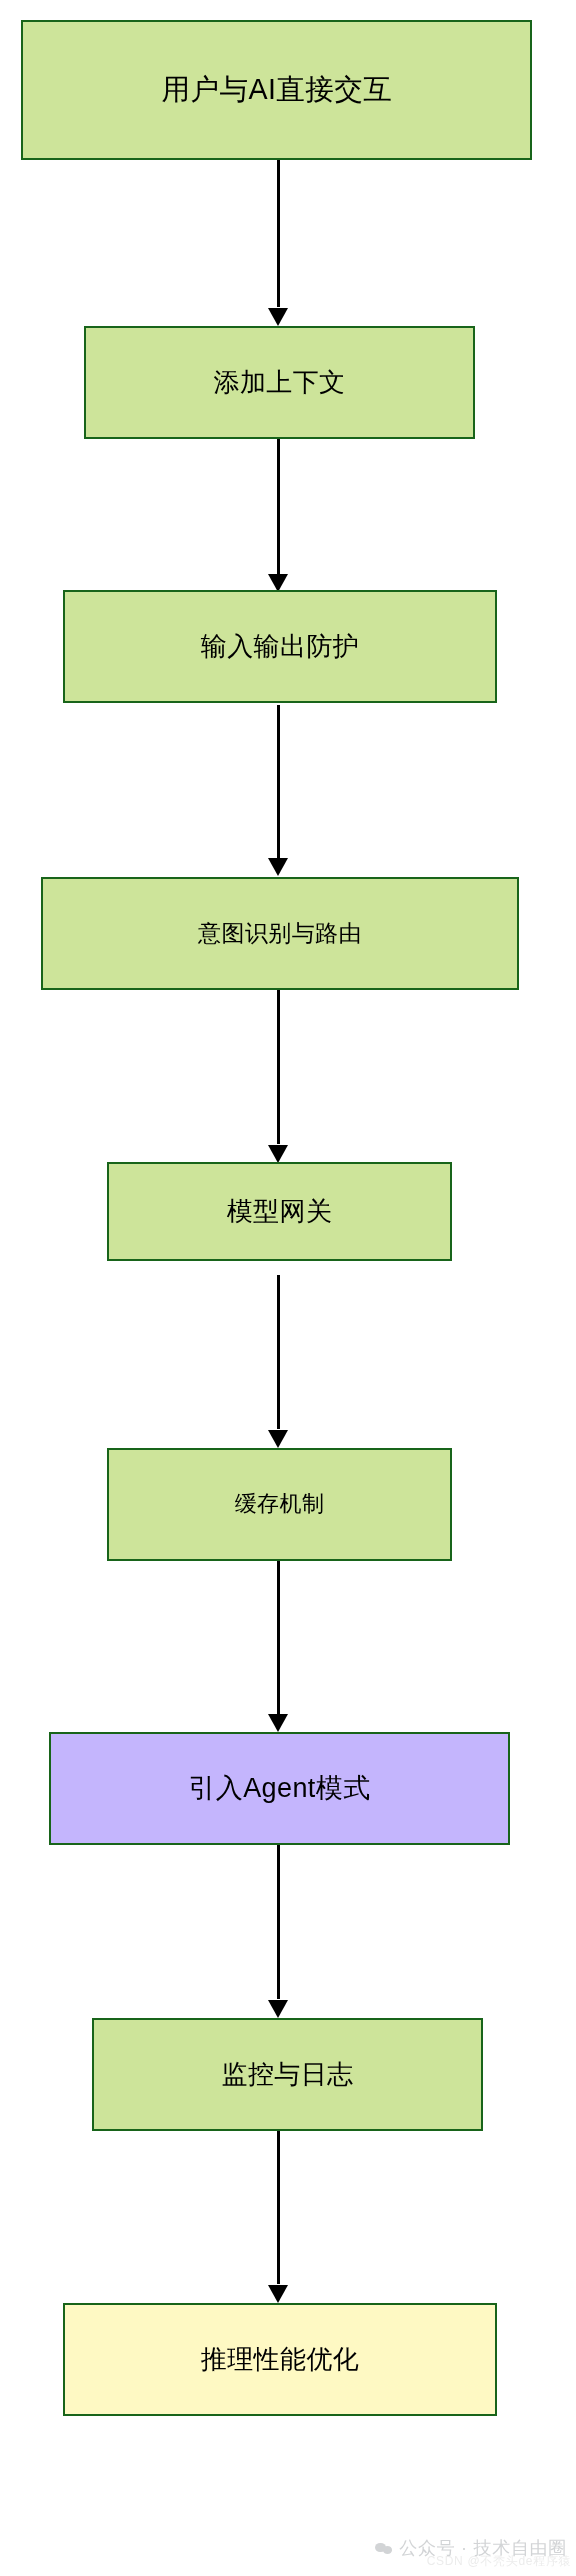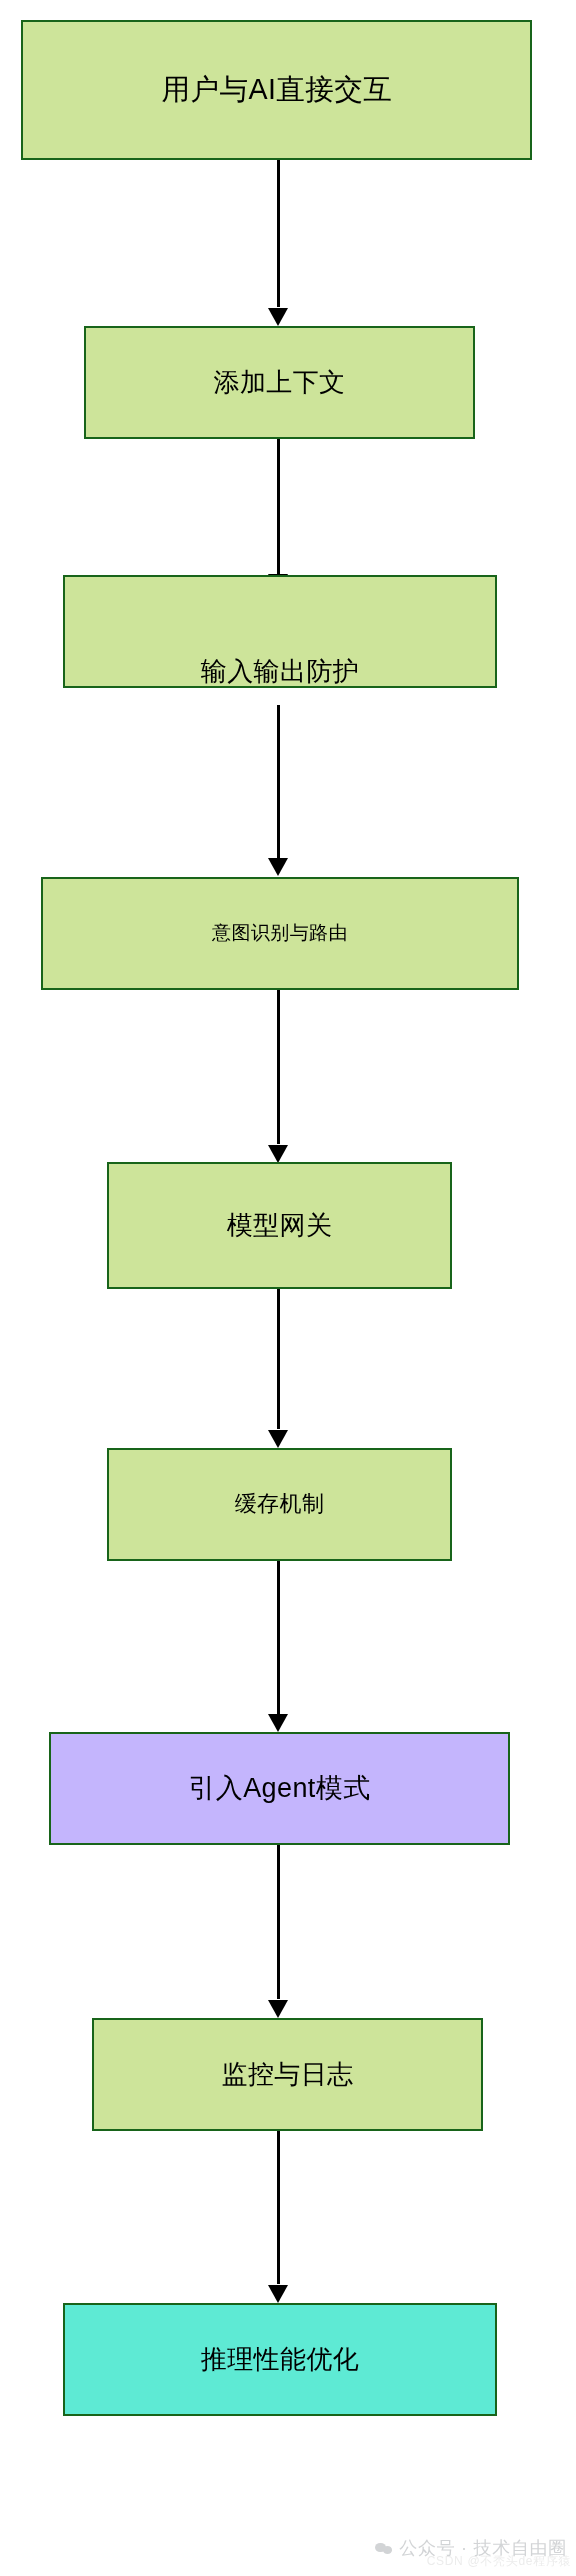--- a/index.html
+++ b/index.html
@@ -149,39 +149,39 @@
     <div class="connector" style="left: 278px; top: 2130px; height: 173px;">
       <span class="shaft" style="height: 154px;"></span>
       <span class="head"></span>
     </div>
     <div class="node" style="left: 21.4px; top: 20px; width: 511px; height: 140px; background: rgb(205, 228, 154); border-color: rgb(24, 100, 26);">
       <span class="node-label" style="font-size: 28.6px;">用户与AI直接交互</span>
     </div>
     <div class="node" style="left: 84px; top: 326px; width: 391px; height: 113px; background: rgb(205, 228, 154); border-color: rgb(24, 100, 26);">
       <span class="node-label" style="font-size: 26px;">添加上下文</span>
     </div>
-    <div class="node" style="left: 63px; top: 575px; width: 434px; height: 113px; background: rgb(205, 228, 154); border-color: rgb(24, 100, 26); align-items: flex-end;">
+    <div class="node" style="left: 63px; top: 590px; width: 434px; height: 113px; background: rgb(205, 228, 154); border-color: rgb(24, 100, 26);">
       <span class="node-label" style="font-size: 26px;">输入输出防护</span>
     </div>
     <div class="node" style="left: 41px; top: 877px; width: 478px; height: 113px; background: rgb(205, 228, 154); border-color: rgb(24, 100, 26);">
-      <span class="node-label" style="font-size: 19px;">意图识别与路由</span>
+      <span class="node-label" style="font-size: 23px;">意图识别与路由</span>
     </div>
-    <div class="node" style="left: 107px; top: 1162px; width: 345px; height: 127px; background: rgb(205, 228, 154); border-color: rgb(24, 100, 26);">
+    <div class="node" style="left: 107px; top: 1162px; width: 345px; height: 99px; background: rgb(205, 228, 154); border-color: rgb(24, 100, 26);">
       <span class="node-label" style="font-size: 26px;">模型网关</span>
     </div>
     <div class="node" style="left: 107px; top: 1448px; width: 345px; height: 113px; background: rgb(205, 228, 154); border-color: rgb(24, 100, 26);">
       <span class="node-label" style="font-size: 22px;">缓存机制</span>
     </div>
     <div class="node" style="left: 49px; top: 1732px; width: 461px; height: 113px; background: #c4b5fd; border-color: rgb(24, 100, 26);">
       <span class="node-label" style="font-size: 27px;">引入Agent模式</span>
     </div>
     <div class="node" style="left: 92px; top: 2018px; width: 391px; height: 113px; background: rgb(205, 228, 154); border-color: rgb(24, 100, 26);">
       <span class="node-label" style="font-size: 26px;">监控与日志</span>
     </div>
-    <div class="node" style="left: 63px; top: 2303px; width: 434px; height: 113px; background: #5eead4; border-color: rgb(24, 100, 26);">
+    <div class="node" style="left: 63px; top: 2303px; width: 434px; height: 113px; background: #fef9c3; border-color: rgb(24, 100, 26);">
       <span class="node-label" style="font-size: 26px;">推理性能优化</span>
     </div>
   </div>
 
 <div id="watermark">
   <span class="wechat-icon">
     <span class="bub-a"></span>
       <span class="bub-b"></span>
   </span>
   <span id="watermark-text">公众号 · 技术自由圈</span>

